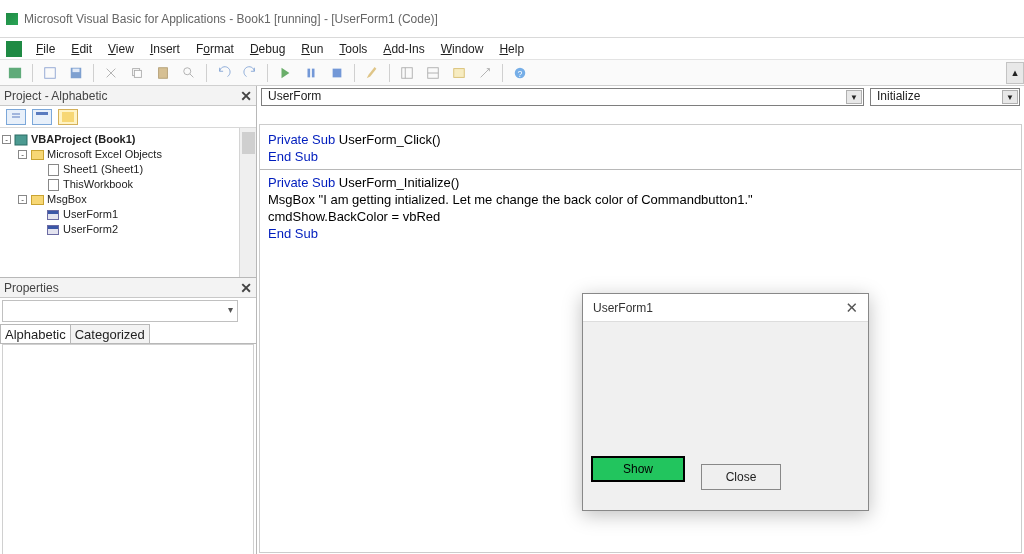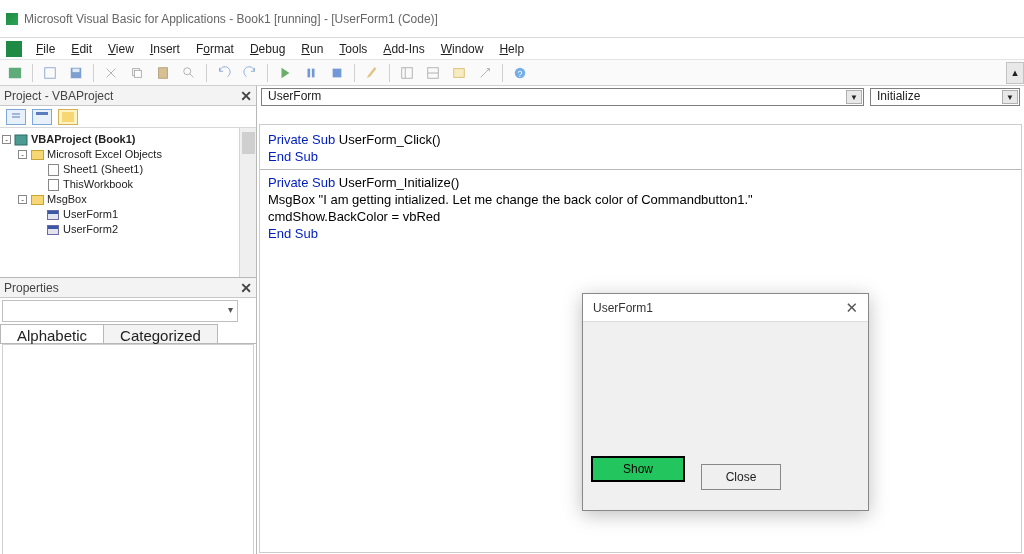--- a/index.html
+++ b/index.html
@@ -47,21 +47,21 @@
   .fold { background:#f7d774; width:13px; height:10px; border:1px solid #caa432; }
   .doc  { background:#fff; width:11px; height:12px; border:1px solid #888; position:relative; }
   .form { background:#e3e3ef; width:12px; height:10px; border:1px solid #6b6ba3; position:relative; }
   .form::before{content:"";position:absolute;top:0;left:0;right:0;height:3px;background:#3a57a7;}
 
   
   .properties { flex:1; display:flex; flex-direction:column; }
   .prop-combo { height:22px; border:1px solid #c0c0c0; margin:2px 18px 2px 2px; background:#fff; position:relative; }
   .prop-combo::after { content:"▾"; position:absolute; right:4px; top:3px; font-size:10px; color:#555; }
   .prop-tabs { height:20px; display:flex; border-bottom:1px solid #b8b8b8; }
-  .prop-tab { border:1px solid #b8b8b8; border-bottom:none; padding:2px 16px; font-size:15px; background:#f3f3f3; margin-right:-1px; }
+  .prop-tab { border:1px solid #b8b8b8; border-bottom:none; padding:2px 4px; font-size:13px; background:#f3f3f3; margin-right:-1px; }
   .prop-tab.active { background:#fff; }
   .prop-body { flex:1; border:1px solid #d0d0d0; margin:0 2px 2px 2px; background:#fff; }
 
   
   .right-col { flex:1; display:flex; flex-direction:column; position:relative; }
   .code-top { height:22px; display:flex; gap:6px; padding:2px 4px; }
   .combo { flex:1; border:1px solid #7e7e7e; display:flex; align-items:flex-start; background:#fff; padding:0 6px; font-size:12px; position:relative; }
   .combo .btn { position:absolute; right:1px; top:1px; bottom:1px; width:16px; background:#e8e8e8; border:1px solid #b0b0b0; display:flex; align-items:center; justify-content:center; font-size:8px; }
   .combo.right { flex:0 0 150px; }
 
@@ -215,21 +215,21 @@
     </div>
   <div class="filler"></div>
   <div class="vscroll-stub">▴</div>
 </div>
 
 <div class="main">
 
   <div class="left-col">
 
     <div class="panel-header">
-      <span>Project - VBAProject</span>
+      <span>Project - Alphabetic</span>
       <span class="x">✕</span>
     </div>
     <div class="proj-tools">
       <div class="ptool">
           <svg width="12" height="10">
             <rect width="12" height="10" fill="#e8f0fa"></rect>
             <line x1="2" y1="2" x2="10" y2="2" stroke="#5a7bbf"></line>
             <line x1="2" y1="5" x2="10" y2="5" stroke="#5a7bbf"></line>
           </svg>
         </div>

